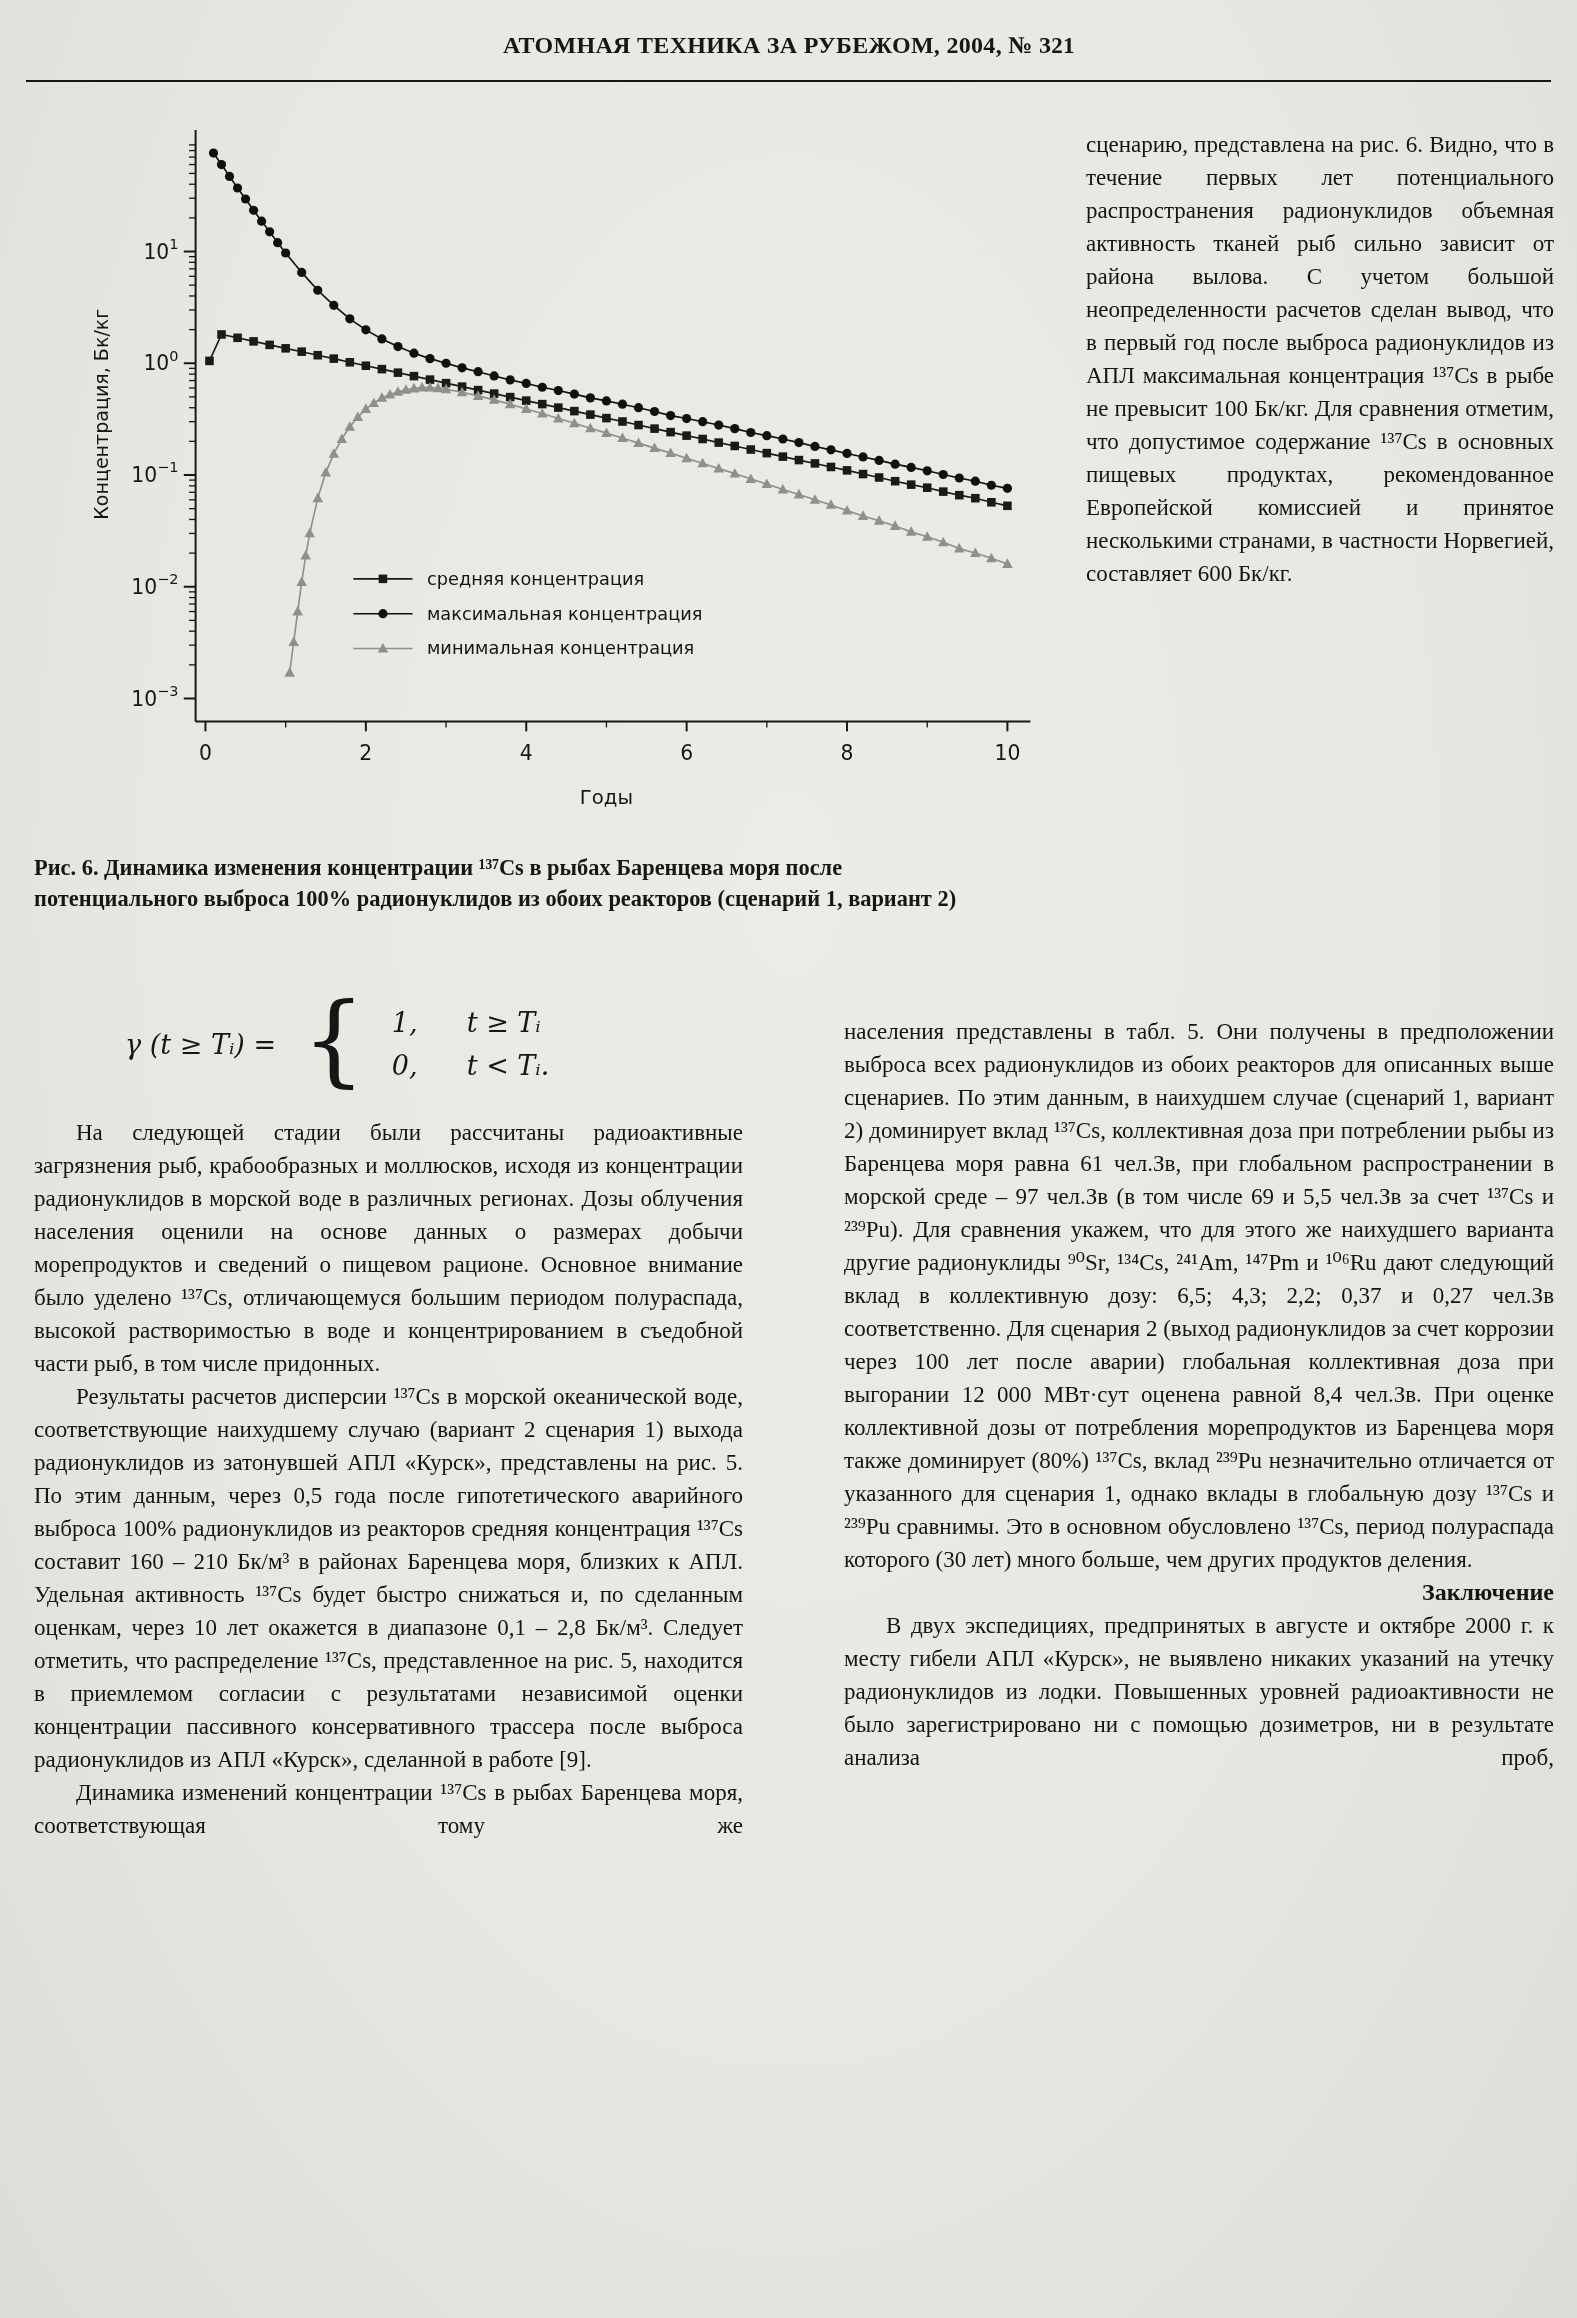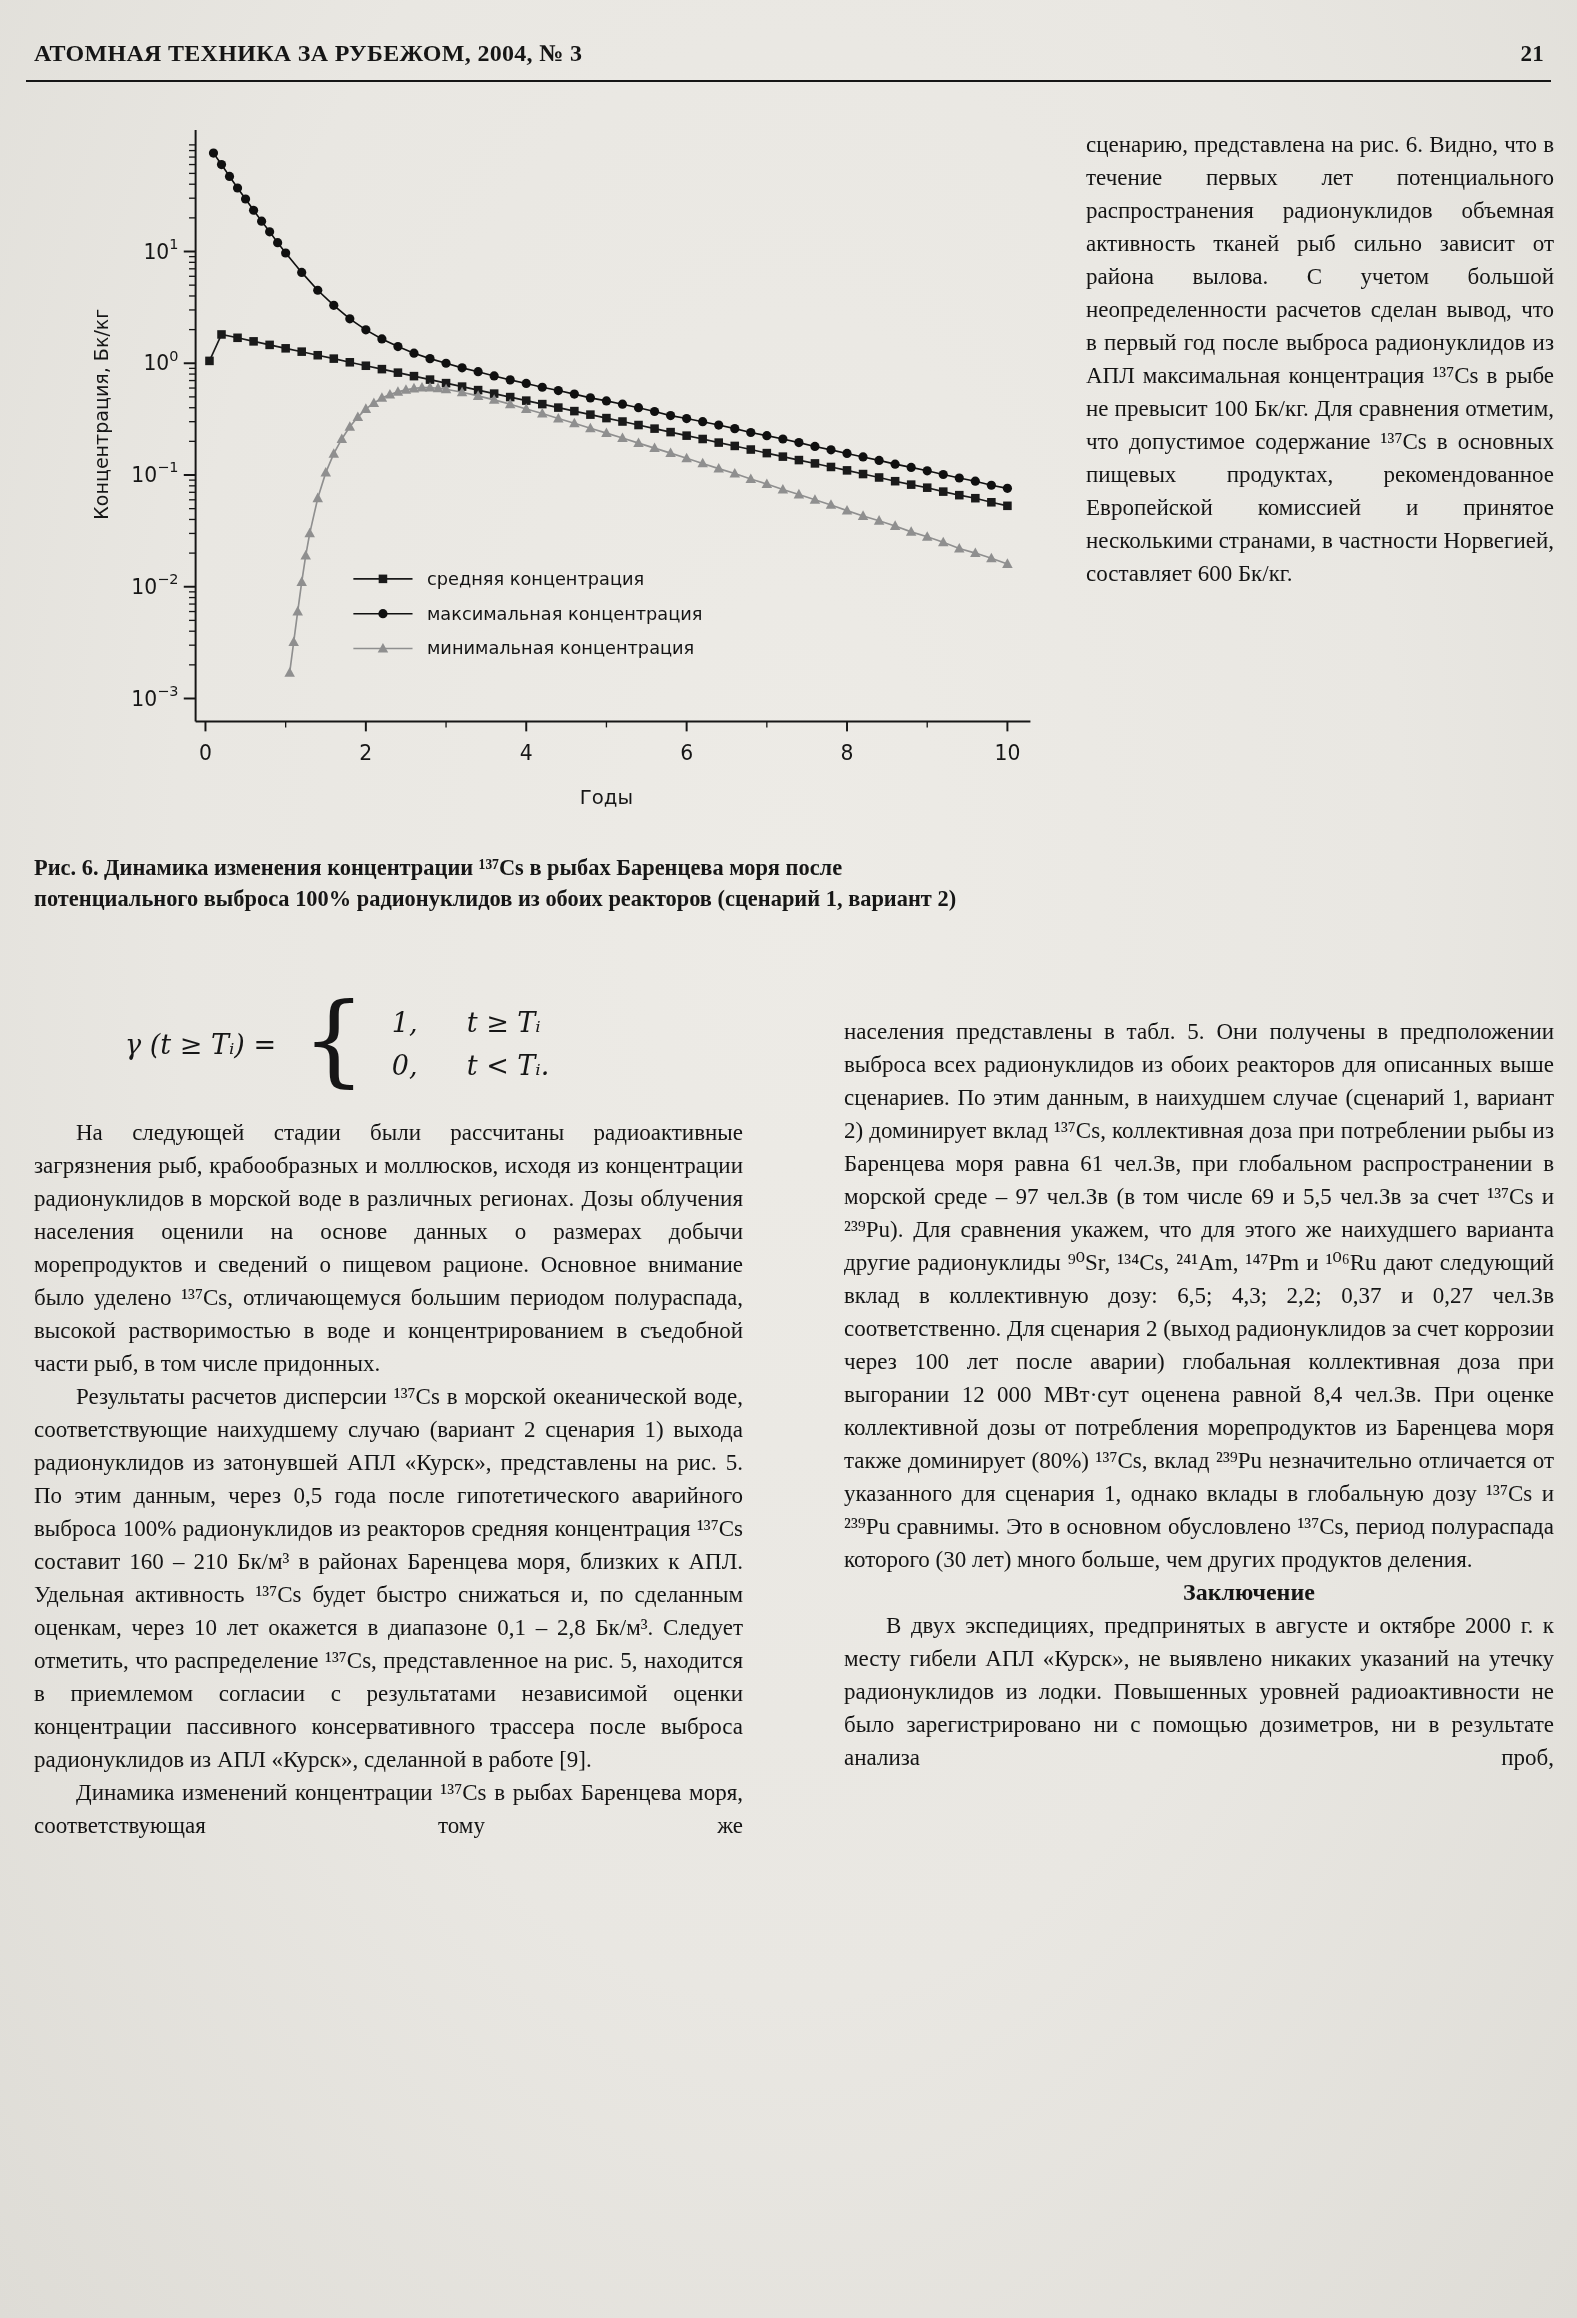--- a/index.html
+++ b/index.html
@@ -3,22 +3,22 @@
 <meta charset="utf-8">
 <style>
   html,body{margin:0;padding:0;background:#4a4a4a;}
   .page{
     position:relative;width:1578px;height:2319px;overflow:hidden;
     background:radial-gradient(ellipse at 50% 38%, #edebe6 0%, #e9e7e2 55%, #dedcd6 100%);
     color:#161616;
     font-family:"Liberation Serif","DejaVu Serif","DejaVu Sans",serif;
   }
   .header{
-    position:absolute;top:40px;left:34px;right:34px;
-    display:flex;justify-content:space-between;align-items:baseline;
+    position:absolute;top:32px;left:34px;right:34px;
+    display:flex;justify-content:center;align-items:baseline;
     font-weight:bold;font-size:24px;letter-spacing:0.3px;
   }
   .header .pageno{font-weight:bold;font-size:23px;}
   .header-rule{position:absolute;top:80px;left:26px;width:1525px;height:2px;background:#161616;}
 
   .chart-wrap{position:absolute;top:110px;left:74px;width:986px;height:730px;}
   .chart-wrap svg{display:block;}
 
   .caption{
     position:absolute;top:852px;left:34px;width:961px;
@@ -41,21 +41,21 @@
   .body-text p{margin:0;}
   .body-text p.indent{text-indent:42px;}
   .jlast{text-align-last:justify;}
 
   .left-col{position:absolute;top:1116px;left:34px;width:709px;font-family:Liberation Serif, serif;}
   .right-col-top{position:absolute;top:128px;left:1086px;width:468px;}
   .right-col-bottom{position:absolute;top:1015px;left:844px;width:710px;}
 
   .conclusion-heading{
     font-weight:bold;font-size:24px;line-height:33px;
-    margin:17px 0 12px 0;text-indent:100px;text-align:center;
+    margin:17px 0 12px 0;text-indent:100px;text-align:right;
   }
 </style>
 </head>
 <body>
 
 <div class="page">
 
   <div class="header">
     <span>АТОМНАЯ ТЕХНИКА ЗА РУБЕЖОМ, 2004, № 3</span>
     <span class="pageno">21</span>

